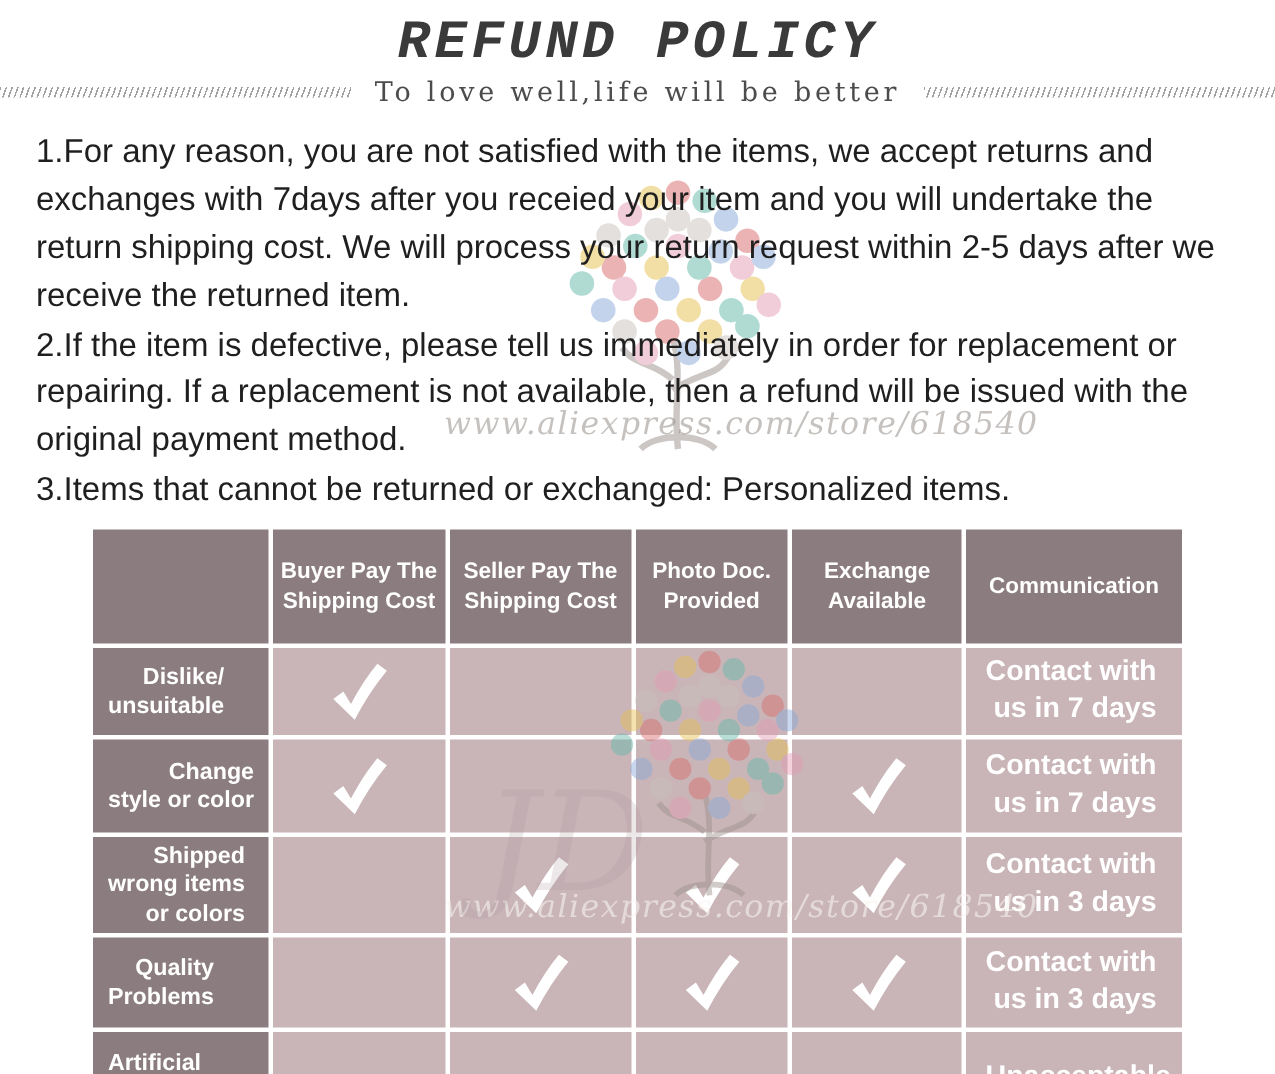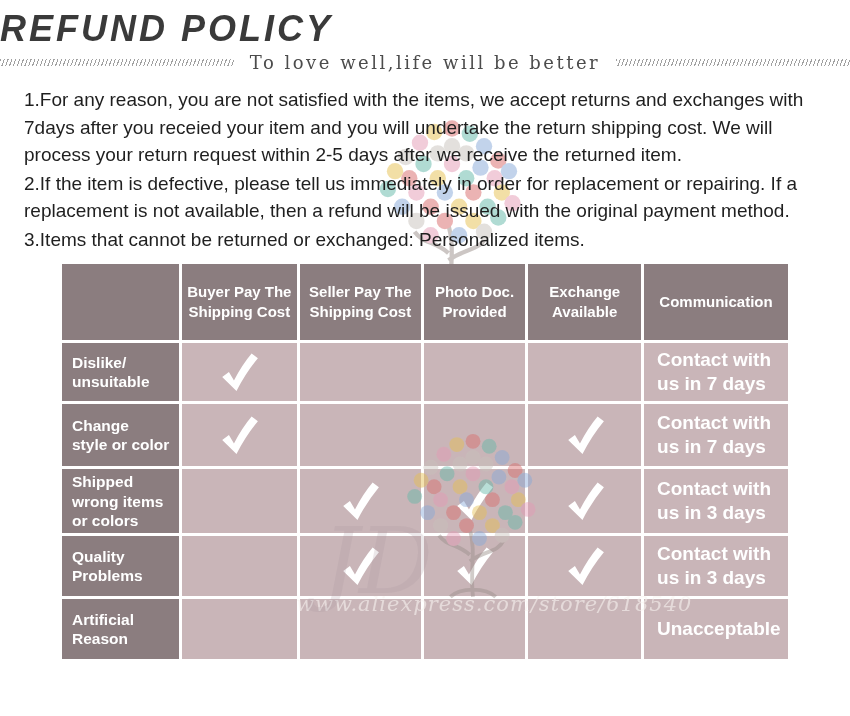--- a/index.html
+++ b/index.html
@@ -8,21 +8,22 @@
     position: relative;
     width: 850px; height: 716px;
     background: #ffffff;
     overflow: hidden;
     font-family: "Liberation Sans", sans-serif;
   }
 
   
   .header { position: relative; padding-top: 8px; z-index: 2; }
   .title {
-    font-family: Liberation Sans, sans-serif;
+    text-align: center;
+    font-family: Liberation Mono, monospace;
     font-style: italic;
     font-weight: 600;
     font-size: 36px;
     letter-spacing: 3px;
     color: #3a3a3a;
   }
   .sub-row { display: flex; align-items: center; margin-top: 2px; }
   .hatch {
     flex: 1 1 auto; height: 7px;
     background: repeating-linear-gradient(110deg, #909090 0px, #909090 1px, transparent 1px, transparent 3.6px);
@@ -48,38 +49,38 @@
     font-weight: bold;
     font-size: 28px;
     letter-spacing: .5px;
     color: #7c6e70;
   }
 
   
   .paragraphs {
     position: relative; z-index: 2;
     padding: 13px 20px 0 24px;
-    font-size: 19px;
+    font-size: 22px;
     line-height: 1.45;
     color: #1f1f1f;
   }
   .paragraphs p { margin-bottom: 1px; }
 
   
   .policy-table {
     position: relative; z-index: 1;
     margin: 11px 0 0 62px;
     width: 726px;
     display: grid;
     grid-template-columns: 119fr 118fr 123fr 104fr 115fr 147fr;
     grid-template-rows: 76px 58px 62px 64px 60px 60px;
     gap: 3px;
     background: #ffffff;
   }
-  .cell  { background: #c9b5b8; }
+  .cell  { background: #c9b5b8; text-align: right; }
   .dark  { background: #8b7d7f; color: #ffffff; }
   .head {
     display: flex; align-items: center; justify-content: center;
     text-align: center;
     font-weight: bold; font-size: 15px; line-height: 1.35;
     white-space: pre-line;
   }
   .rowlabel {
     display: flex; align-items: center;
     padding-left: 10px;

